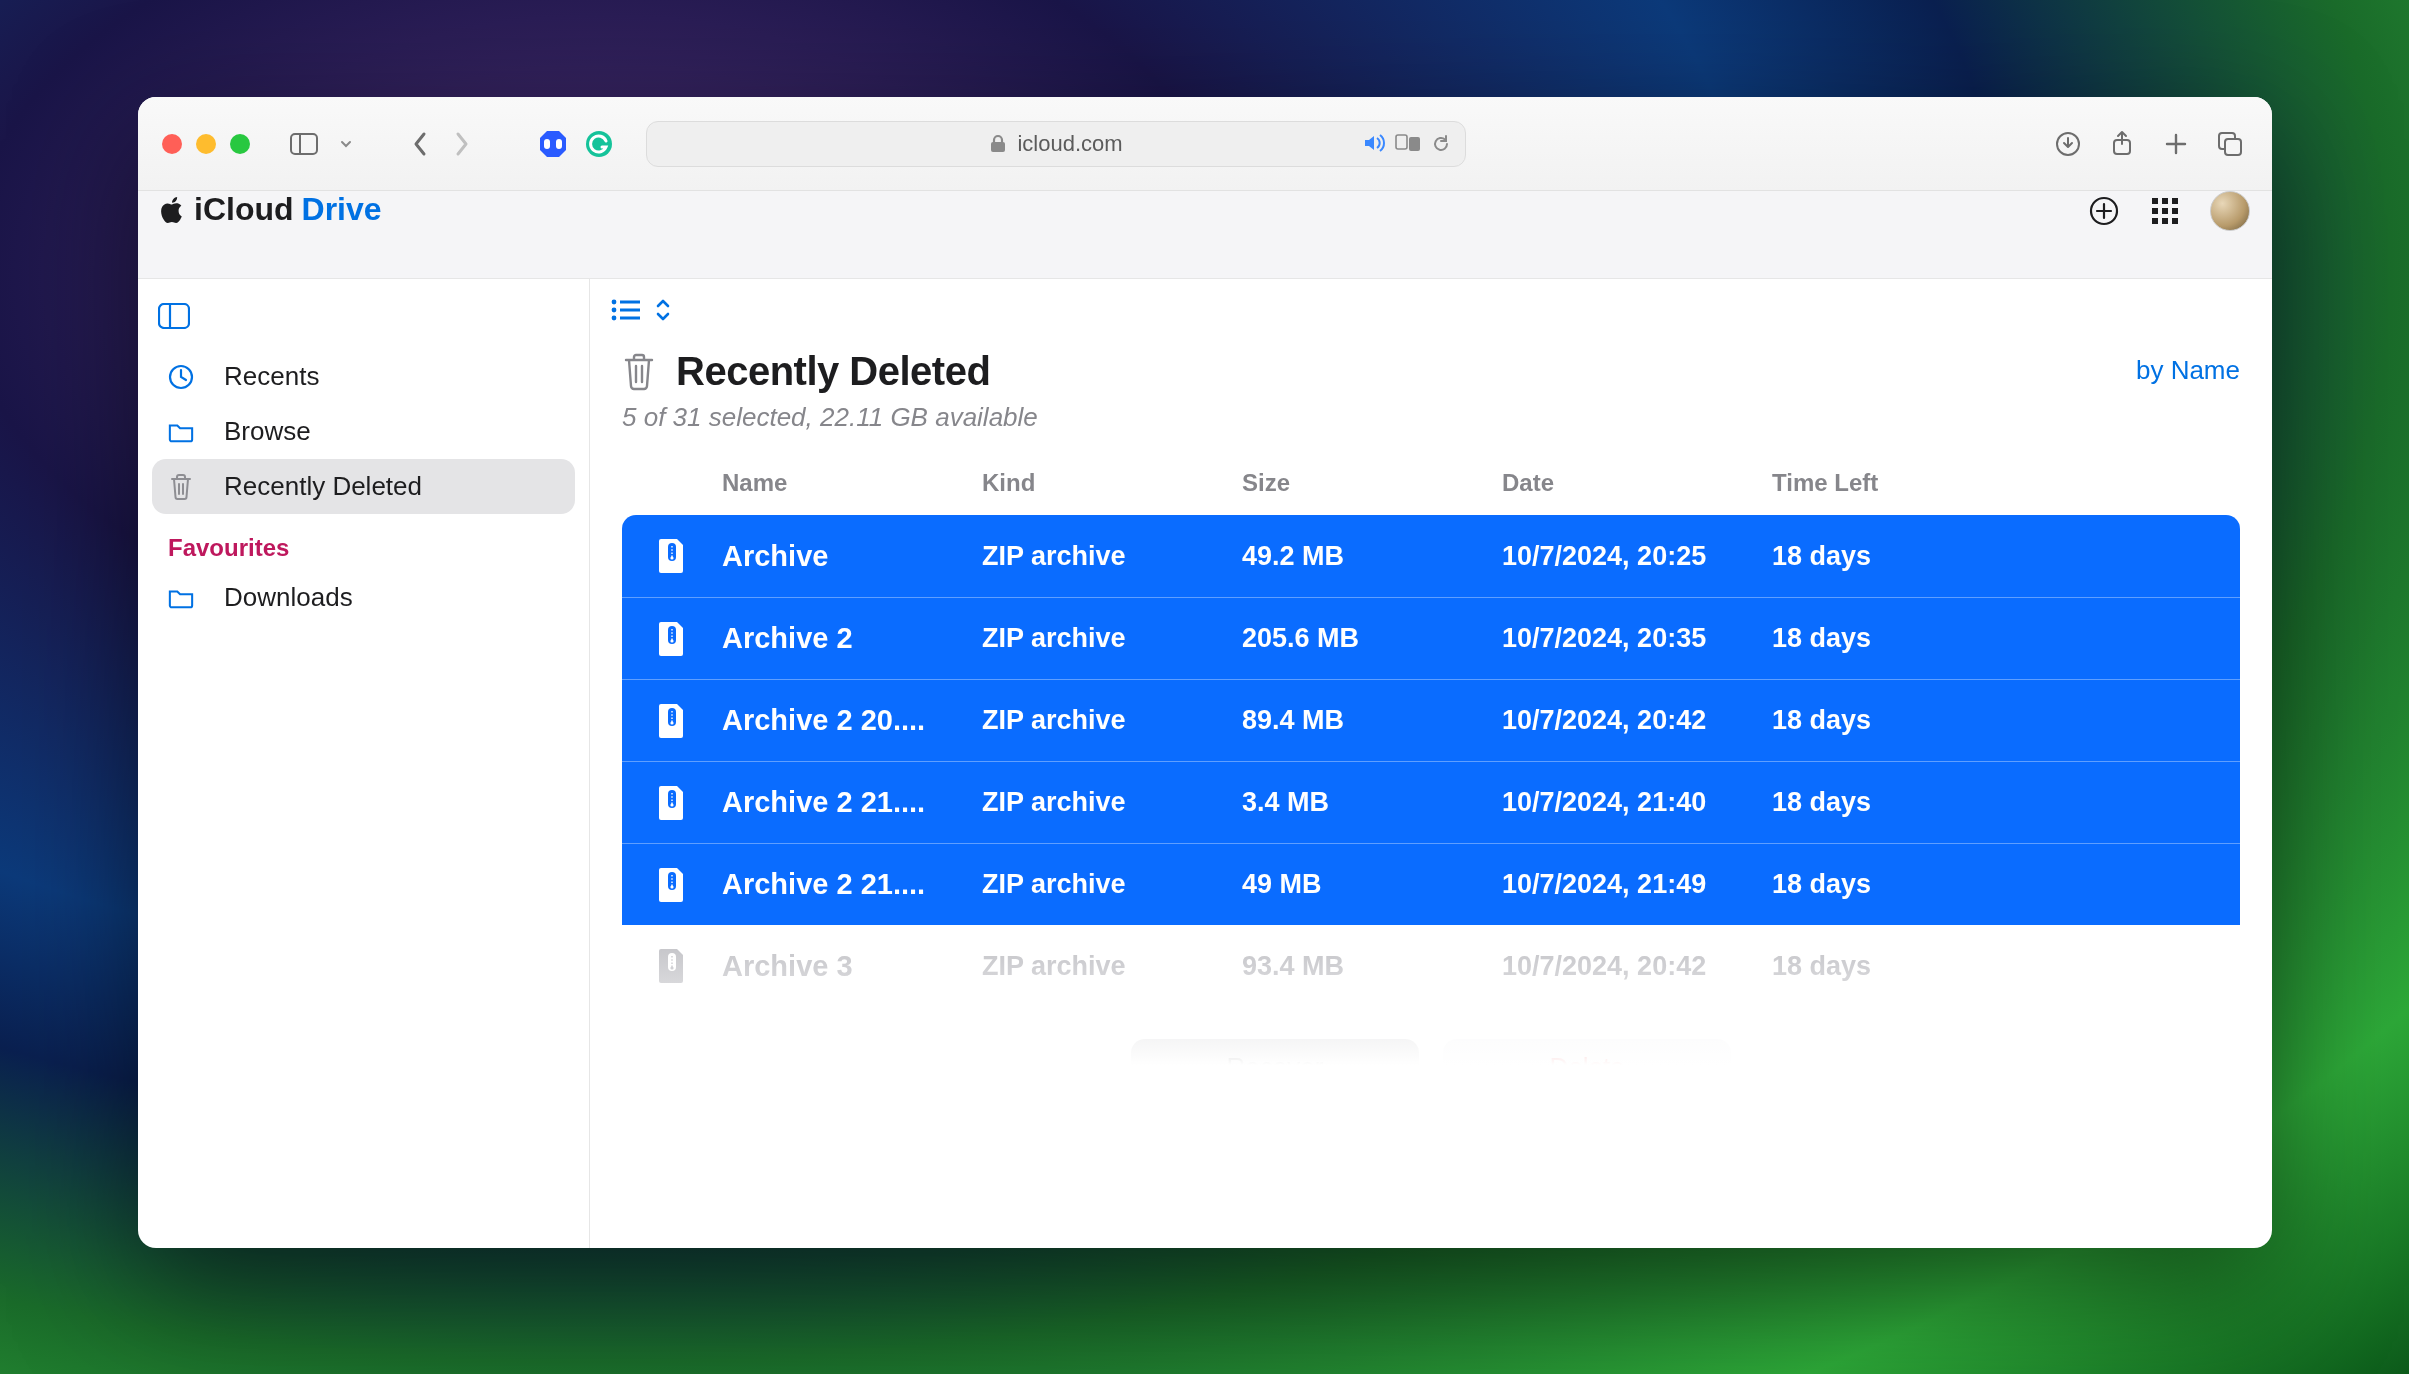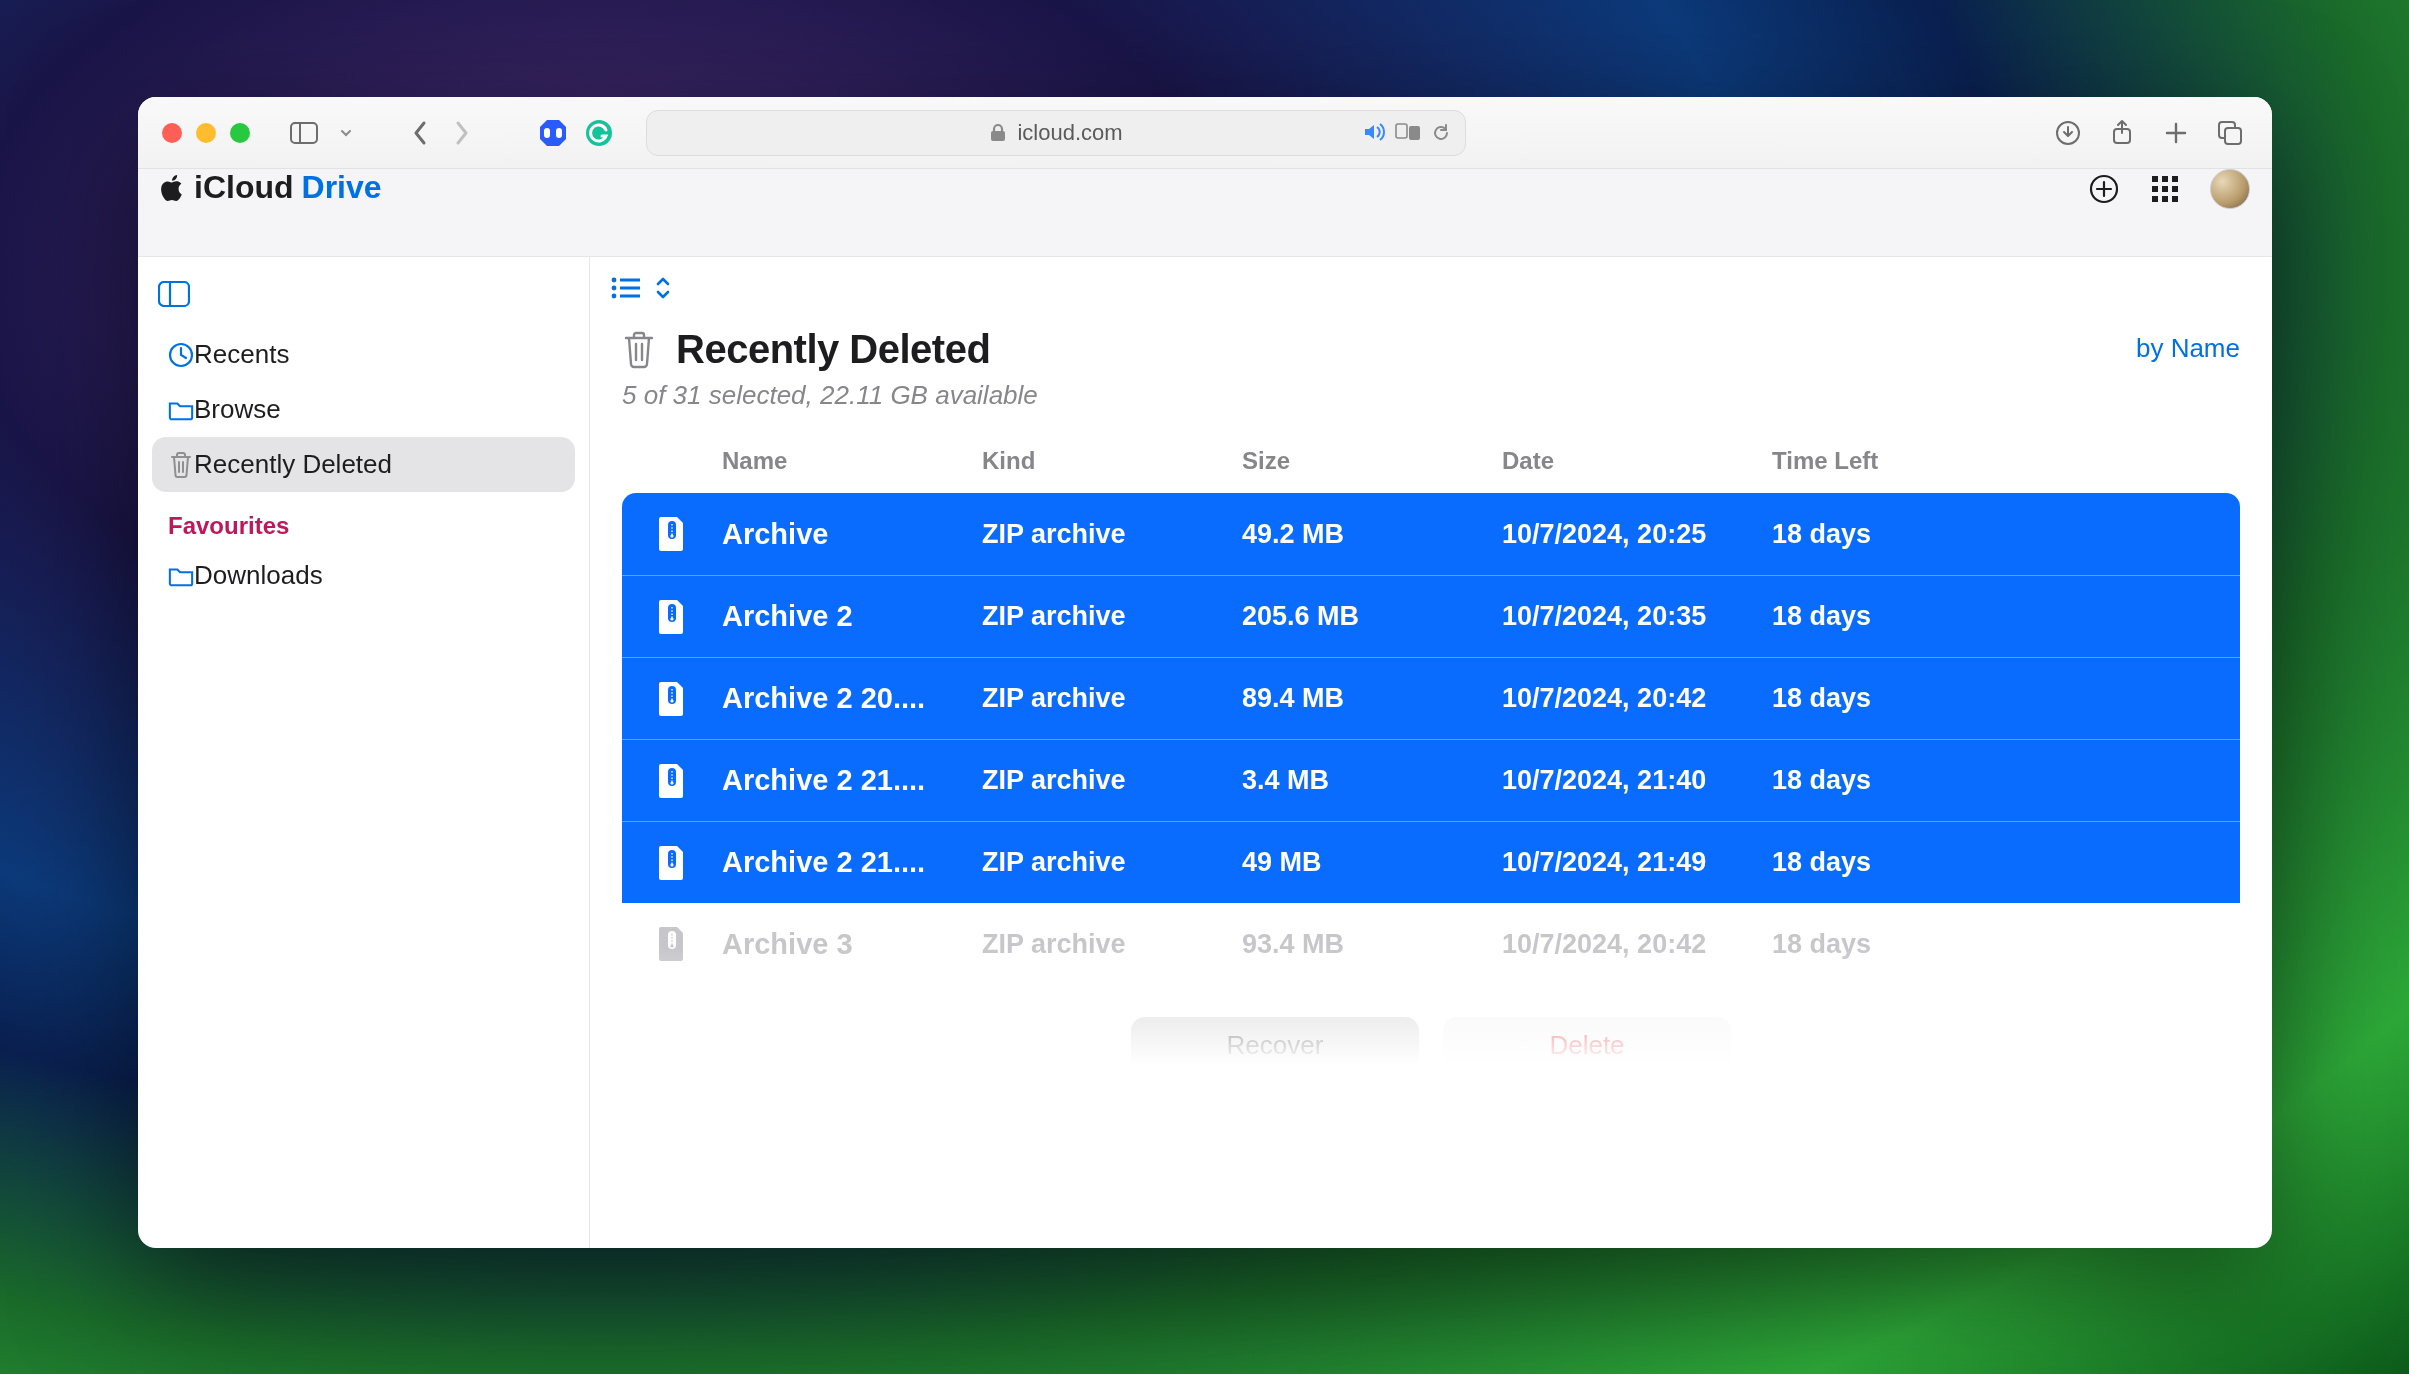--- a/index.html
+++ b/index.html
@@ -19,21 +19,21 @@
     height: 1151px;
     background: #fff;
     border-radius: 18px;
     box-shadow: 0 40px 120px rgba(0,0,0,0.5);
     display: flex;
     flex-direction: column;
     overflow: hidden;
   }
   
   .chrome {
-    height: 72px;
+    height: 94px;
     background: linear-gradient(#f9f9f9,#f2f2f2);
     border-bottom: 1px solid #e2e2e2;
     display: flex;
     align-items: center;
     padding: 0 24px;
     gap: 18px;
   }
   .traffic { display: flex; gap: 14px; margin-right: 18px; }
   .light { width: 20px; height: 20px; border-radius: 50%; }
   .red { background: #ff5f57; }
@@ -72,21 +72,21 @@
   .brand { display:flex; align-items:center; font-weight:700; font-size:32px; gap:8px; }
   .brand .drive { color:#0071e3; font-weight:700; }
   .brand .ic { color:#1d1d1f; }
   .header-right { margin-left:auto; display:flex; align-items:center; gap:30px; color:#1d1d1f; }
   .avatar { width:40px; height:40px; border-radius:50%; background: radial-gradient(circle at 30% 30%, #e8d7b8, #b79a6a 60%, #6b5a3a); border:1px solid #ccc; }
   
   .body { flex:1; display:flex; overflow:hidden; }
   .sidebar { width:452px; border-right:1px solid #e6e6e6; padding:20px 14px; }
   .sb-toggle { color:#0071e3; margin:4px 0 20px 6px; }
   .sb-item {
-    display:flex; align-items:center; gap:0;
+    display:flex; align-items:center; gap:30px;
     padding: 12px 16px; border-radius: 14px; font-size:26px; color:#1d1d1f;
   }
   .sb-item.active { background:#e4e4e6; }
   .sb-item .icn { color:#0071e3; width:26px; display:flex; justify-content:center; }
   .sb-item.active .icn { color:#8e8e93; }
   .sb-section { color:#be185d; font-size:24px; font-weight:600; padding:20px 16px 8px; }
   
   .main { flex:1; display:flex; flex-direction:column; }
   .toolbar { height:62px; display:flex; align-items:center; padding:0 20px; gap:14px; color:#0071e3; }
   .page-head { padding: 8px 32px 18px; display:flex; align-items:flex-start; }

